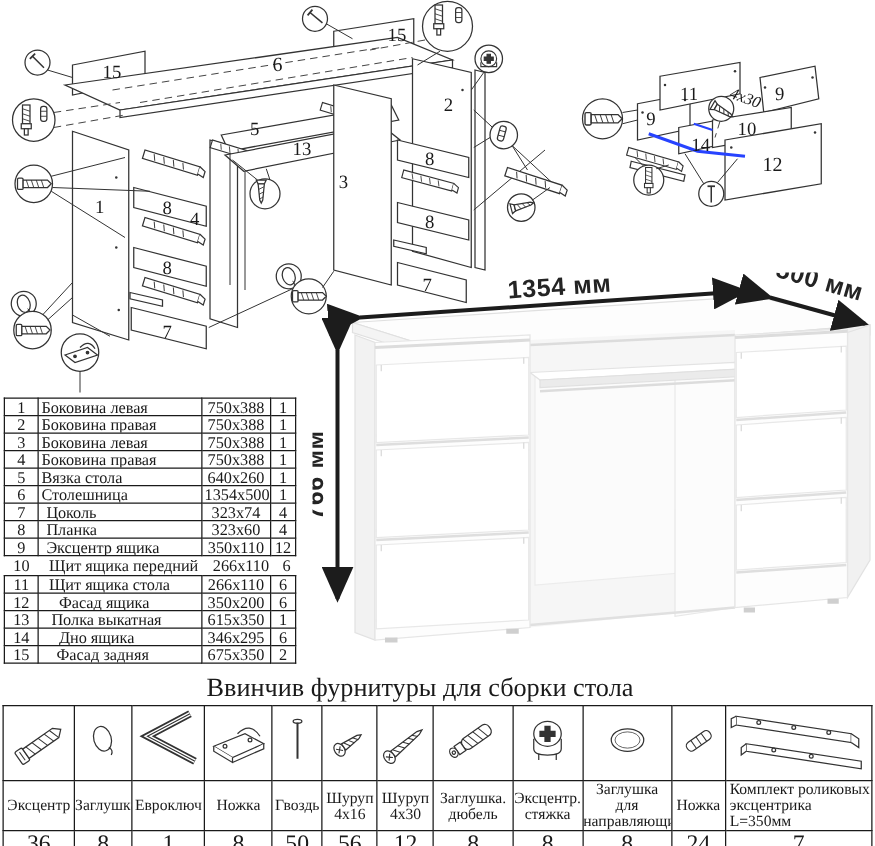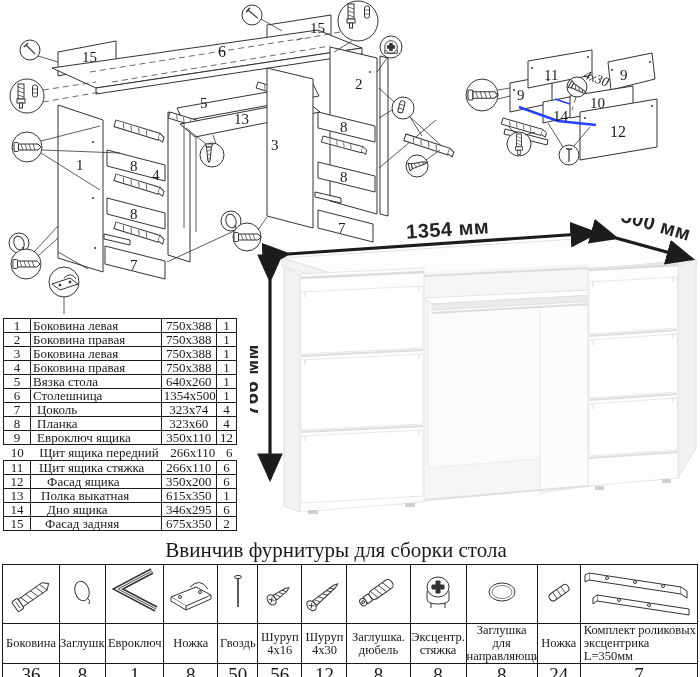--- a/index.html
+++ b/index.html
@@ -379,21 +379,21 @@
           <td class="c">4</td>
         </tr>
       <tr>
           <td class="c">8</td>
           <td style="padding-left:6px">Планка</td>
           <td class="c">323x60</td>
           <td class="c">4</td>
         </tr>
       <tr>
           <td class="c">9</td>
-          <td style="padding-left:6px">Евроключ ящика</td>
+          <td style="padding-left:6px">Эксцентр ящика</td>
           <td class="c">350x110</td>
           <td class="c">12</td>
         </tr>
     </tbody>
   </table>
   <div class="row10">
     <span class="r10-n">10</span>
     <span class="r10-name">Щит ящика передний</span>
     <span class="r10-size">266x110</span>
     <span class="r10-qty">6</span>
@@ -401,21 +401,21 @@
   <table class="pt">
     <colgroup>
         <col style="width:27px">
         <col style="width:130px">
         <col style="width:55px">
         <col style="width:20px">
       </colgroup>
     <tbody>
       <tr>
           <td class="c">11</td>
-          <td style="padding-left:8px">Щит ящика стяжка</td>
+          <td style="padding-left:8px">Щит ящика стола</td>
           <td class="c">266x110</td>
           <td class="c">6</td>
         </tr>
       <tr>
           <td class="c">12</td>
           <td style="padding-left:16px">Фасад ящика</td>
           <td class="c">350x200</td>
           <td class="c">6</td>
         </tr>
       <tr>
@@ -544,21 +544,21 @@
               <circle cx="52" cy="17" r="1.5"></circle>
               <circle cx="80" cy="21" r="1.5"></circle>
         <path d="M14,30 L106,44 L106,50 L14,36 Z"></path>
         <path d="M14,30 L10,33 L10,39 L14,36"></path>
         <circle cx="36" cy="35" r="1.5"></circle>
               <circle cx="66" cy="40" r="1.5"></circle>
       </g>
           </svg></td>
   </tr>
   <tr>
-    <td class="hw-label">Боковина</td>
+    <td class="hw-label">Эксцентр</td>
     <td class="hw-label">Заглушка</td>
     <td class="hw-label">Евроключ</td>
     <td class="hw-label">Ножка</td>
     <td class="hw-label">Гвоздь</td>
     <td class="hw-label">Шуруп 4х16</td>
     <td class="hw-label">Шуруп 4х30</td>
     <td class="hw-label">Заглушка. дюбель</td>
     <td class="hw-label">Эксцентр. стяжка</td>
     <td class="hw-label">Заглушка для направляющих</td>
     <td class="hw-label">Ножка</td>

